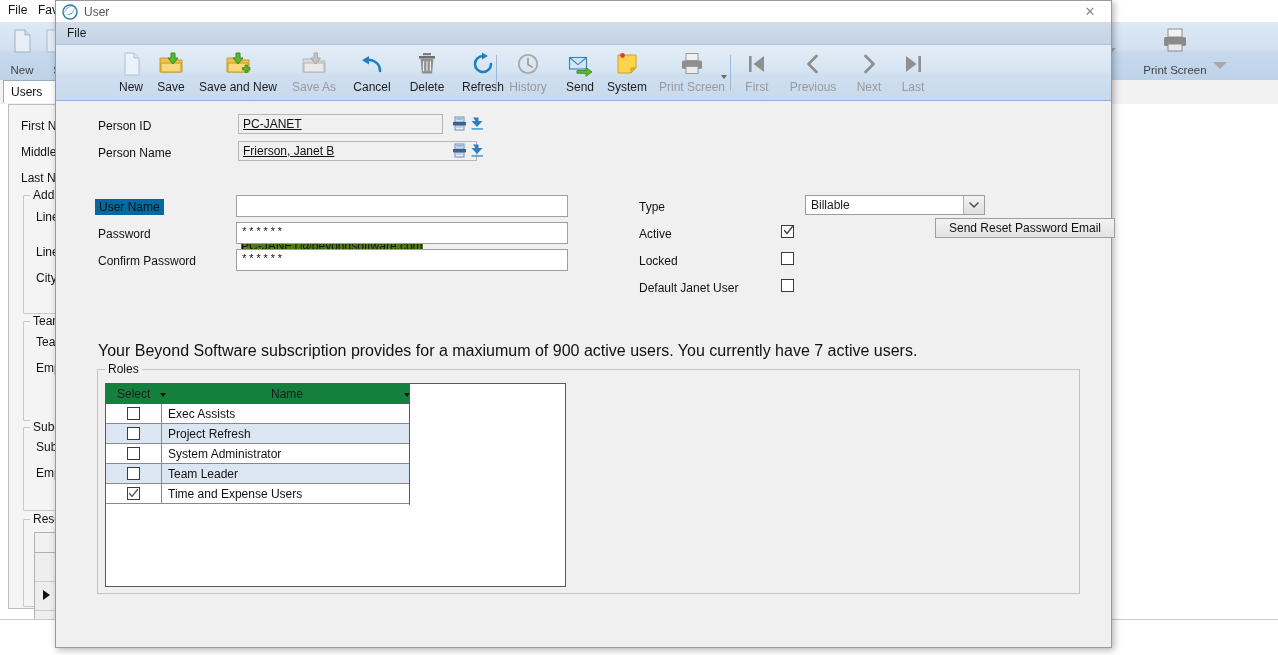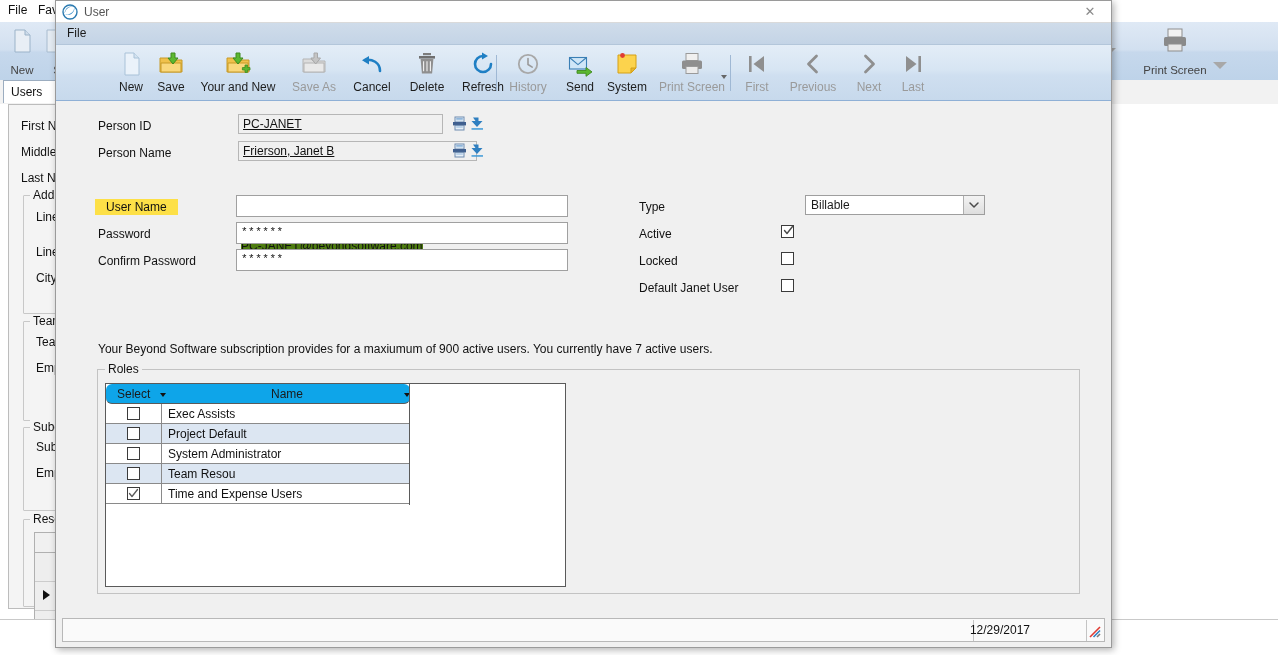--- a/index.html
+++ b/index.html
@@ -64,46 +64,46 @@
 
   #dlg-content{position:absolute;left:0;top:100px;width:100%;height:515px;background:#f0f0f0;}
   #dlg-statusbar{position:absolute;left:6px;bottom:5px;width:1043px;height:24px;background:#fafafa;
     border:1px solid #b8b8b8;box-sizing:border-box;}
   #dlg-statusbar .sep{position:absolute;top:1px;width:1px;height:21px;background:#c4c4c4;}
   #dlg-statusbar .dt{position:absolute;right:74px;top:4px;font-size:12px;color:#111;}
   #dlg-grip{position:absolute;right:3px;bottom:3px;width:12px;height:12px;}
 
   
   .flabel{position:absolute;font-size:12px;color:#111;white-space:nowrap;}
-  .flabel.hl{background:#fde047;padding:1px 11px;}
+  .flabel.hl{background:#0369a1;padding:1px 4px;}
   .finput{position:absolute;height:20px;background:#ffffff;border:1px solid #a0a0a0;box-sizing:border-box;}
   .finput.ro{background:#f0f0f0;border:1px solid #b6b6b6;}
   .finput .v{position:absolute;left:4px;top:2px;font-size:12px;color:#111;white-space:nowrap;}
   .finput .vlink{text-decoration:underline;}
   .finput .hlv{background:#4d7c0f;margin-top:40px;}
   .finput .stars{position:absolute;left:4px;top:3px;font-size:11px;letter-spacing:.5px;color:#111;font-family:"Liberation Mono",monospace;}
   .icoprint{position:absolute;width:15px;height:15px;}
   .icolink{position:absolute;width:15px;height:15px;}
   #btn-reset{position:absolute;left:879px;top:117px;width:180px;height:20px;
     background:linear-gradient(180deg,#f2f2f2 0%,#e3e3e3 100%);
     border:1px solid #9e9e9e;box-sizing:border-box;text-align:center;line-height:19px;font-size:12px;color:#111;}
   #sel-type{position:absolute;left:749px;top:194px;width:180px;height:20px;background:#ffffff;
     border:1px solid #9e9e9e;box-sizing:border-box;}
   #sel-type .v{position:absolute;left:5px;top:2px;font-size:12px;}
   #sel-type .btn{position:absolute;right:0;top:0;width:20px;height:18px;
     background:linear-gradient(180deg,#f3f3f3 0%,#dedede 100%);border-left:1px solid #aeaeae;}
   .cbx{position:absolute;width:13px;height:13px;background:#ffffff;border:1px solid #3b3b3b;box-sizing:border-box;}
   .cbx .tick{position:absolute;left:1px;top:-1px;width:11px;height:11px;}
-  #subtext{position:absolute;left:97px;top:341px;font-size:12px;color:#111;white-space:nowrap;}
+  #subtext{position:absolute;left:97px;top:341px;font-size:16px;color:#111;white-space:nowrap;}
   #roles-box{position:absolute;left:96px;top:368px;width:983px;height:225px;
     border:1px solid #c3c3c3;box-sizing:border-box;}
   #roles-box>.cap{position:absolute;top:-8px;left:7px;background:#f0f0f0;padding:0 3px;font-size:12px;color:#111;}
   #roles-grid{position:absolute;left:7px;top:13px;width:461px;height:204px;background:#ffffff;
     border:1px solid #5a5a5a;box-sizing:border-box;}
-  #roles-grid .ghdr{position:absolute;left:0;top:0;width:304px;height:20px;background:#0ea5e9;border-bottom:1px solid #5a5a5a;box-sizing:border-box;border-radius:6px;}
+  #roles-grid .ghdr{position:absolute;left:0;top:0;width:304px;height:20px;background:#15803d;border-bottom:1px solid #5a5a5a;box-sizing:border-box;}
   #roles-grid .ghdr .c1{position:absolute;left:11px;top:3px;font-size:12px;}
   #roles-grid .ghdr .c2{position:absolute;left:165px;top:3px;font-size:12px;}
   #roles-grid .ghdr .d1{position:absolute;left:54px;top:9px;width:0;height:0;border-left:3.5px solid transparent;border-right:3.5px solid transparent;border-top:4px solid #111;}
   #roles-grid .ghdr .d2{position:absolute;left:298px;top:9px;width:0;height:0;border-left:3.5px solid transparent;border-right:3.5px solid transparent;border-top:4px solid #111;}
   #roles-grid .rrow{position:absolute;left:0;width:304px;height:20px;border-bottom:1px solid #8a8a8a;box-sizing:border-box;}
   #roles-grid .rrow .cbwrap{position:absolute;left:0;top:0;width:56px;height:100%;border-right:1px solid #8a8a8a;box-sizing:border-box;}
   #roles-grid .rrow .cb{position:absolute;left:21px;top:3px;width:13px;height:13px;background:#ffffff;border:1px solid #3b3b3b;box-sizing:border-box;}
   #roles-grid .rrow .nm{position:absolute;left:62px;top:3px;font-size:12px;color:#111;white-space:nowrap;}
   #roles-grid .vline{position:absolute;left:303px;top:0;width:1px;height:121px;background:#5a5a5a;}
 </style>
@@ -265,21 +265,21 @@
 
     <div class="tbtn" style="left:136px;width:92px">
       <span class="ig">
         <svg width="26" height="26" viewBox="0 0 26 26">
           <path d="M2 7 h8 l2 2 h12 v12 H2 Z" fill="#f0c14b" stroke="#c79a28" stroke-width="1"></path>
           <path d="M3 12 h20 v9 H3 Z" fill="#fad87c" stroke="#c79a28" stroke-width="1"></path>
           <path d="M11 2 h4 v5 h3 l-5 6 l-5 -6 h3 Z" fill="#5cb830" stroke="#3f8a1e" stroke-width="1"></path>
           <path d="M20 14 h2.4 v2.6 H25 v2.4 h-2.6 V21.4 H20 V19 h-2.6 v-2.4 H20 Z" fill="#5cb830" stroke="#3f8a1e" stroke-width=".8"></path>
         </svg>
       </span>
-      <span class="lb">Your and New</span>
+      <span class="lb">Save and New</span>
     </div>
 
     <div class="tbtn dis" style="left:228px;width:60px">
       <span class="ig">
         <svg width="26" height="26" viewBox="0 0 26 26">
           <path d="M2 8 h8 l2 2 h12 v11 H2 Z" fill="#dcdcdc" stroke="#b4b4b4" stroke-width="1"></path>
           <path d="M3 12 h20 v9 H3 Z" fill="#e9e9e9" stroke="#b4b4b4" stroke-width="1"></path>
           <path d="M13 2 h3.5 v5 h3 l-4.8 6 l-4.8 -6 h3.1 Z" fill="#c4c4c4" stroke="#a8a8a8" stroke-width="1"></path>
         </svg>
       </span>
@@ -442,20 +442,23 @@
         <rect x="4.2" y="10.6" width="6.6" height="0.8" fill="#7aa8d4"></rect>
       </svg>
     </span>
     <span class="icolink" style="left:414px;top:42px">
       <svg width="15" height="15" viewBox="0 0 15 15">
         <path d="M3 1.5 L8.5 1.5 L8.5 5 L12.5 5 L7 11 L1.5 5 L5.5 5 Z" fill="#2f7fc0"></path>
         <rect x="1.5" y="12.2" width="11.5" height="1.5" fill="#3f9ad8"></rect>
       </svg>
     </span>
 
+    <div id="btn-reset">
+      <span>Send Reset Password Email</span>
+    </div>
 
     <span class="flabel hl" style="left:39px;top:98px">User Name</span>
     <div class="finput" style="left:180px;top:94px;width:332px;height:22px">
       <span class="v hlv" style="top:3px">PC-JANET@beyondsoftware.com</span>
     </div>
 
     <span class="flabel" style="left:42px;top:126px">Password</span>
     <div class="finput" style="left:180px;top:121px;width:332px;height:22px">
       <span class="stars">******</span>
     </div>
@@ -507,58 +510,46 @@
           <span class="cbwrap">
               <span class="cb"></span>
             </span>
           <span class="nm">Exec Assists</span>
         </div>
 
         <div class="rrow" style="top:40px;background:#dce6f2">
           <span class="cbwrap">
               <span class="cb"></span>
             </span>
-          <span class="nm">Project Default</span>
+          <span class="nm">Project Refresh</span>
         </div>
 
         <div class="rrow" style="top:60px;background:#ffffff">
           <span class="cbwrap">
               <span class="cb"></span>
             </span>
           <span class="nm">System Administrator</span>
         </div>
 
         <div class="rrow" style="top:80px;background:#dce6f2">
           <span class="cbwrap">
               <span class="cb"></span>
             </span>
-          <span class="nm">Team Resou</span>
+          <span class="nm">Team Leader</span>
         </div>
 
         <div class="rrow" style="top:100px;background:#ffffff">
           <span class="cbwrap">
             <span class="cb">
               <svg width="11" height="11" viewBox="0 0 11 11" style="display:block;margin:0">
                 <path d="M1.5 5.5 L4 8.5 L9.5 1.5" fill="none" stroke="#5a5a5a" stroke-width="1.3" stroke-linecap="round" stroke-linejoin="round"></path>
               </svg>
             </span>
           </span>
           <span class="nm">Time and Expense Users</span>
         </div>
 
         <span class="vline"></span>
       </div>
     </div>
   </div>
 
-  <div id="dlg-statusbar">
-    <span class="sep" style="left:910px"></span>
-    <span class="sep" style="left:1023px"></span>
-    <span class="dt">12/29/2017</span>
-    <span id="dlg-grip">
-      <svg width="12" height="12" viewBox="0 0 12 12">
-        <path d="M11 1 L1 11" stroke="#e03b33" stroke-width="1.6"></path>
-        <path d="M11 4.5 L4.5 11" stroke="#2f7fc0" stroke-width="1.6"></path>
-        <path d="M11 8 L8 11" stroke="#7a7a7a" stroke-width="1.6"></path>
-      </svg>
-    </span>
-  </div>
 </div>
 
 </body></html>

